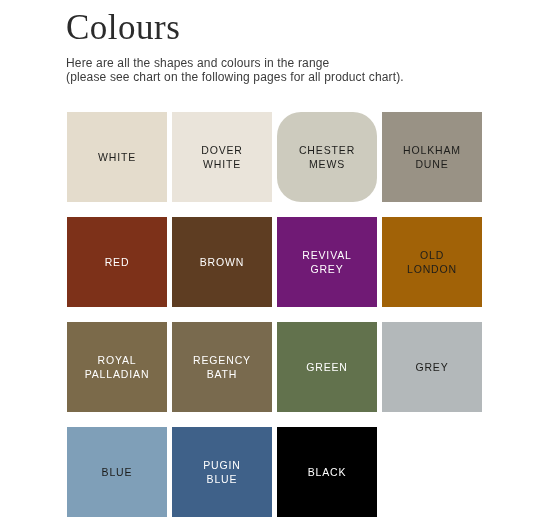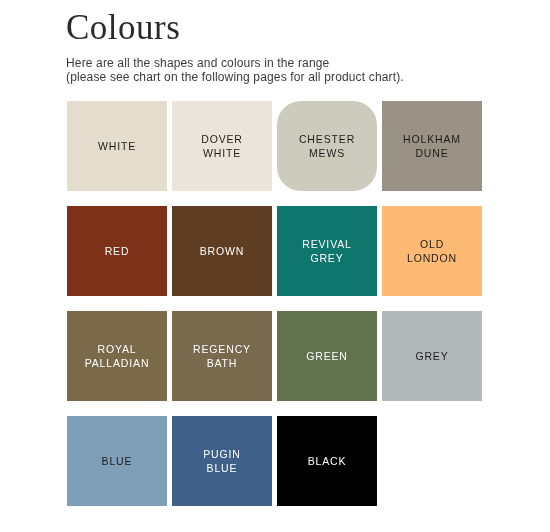--- a/index.html
+++ b/index.html
@@ -46,21 +46,21 @@
     line-height: 14px;
     color: #3b3b3b;
     letter-spacing: 0.15px;
     white-space: nowrap;
   }
 
   
   .swatch-grid {
     position: absolute;
     left: 67px;
-    top: 101px;
+    top: 112px;
     width: 415px;
     display: grid;
     grid-template-columns: repeat(4, 100px);
     grid-auto-rows: 90px;
     column-gap: 5px;
     row-gap: 15px;
   }
 
   .swatch {
     position: relative;
@@ -113,25 +113,25 @@
       <div class="swatch" style="background-color: rgb(153, 146, 133);">
         <span class="swatch-label label-dark">HOLKHAM
 DUNE</span>
       </div>
       <div class="swatch" style="background-color: rgb(125, 49, 25);">
         <span class="swatch-label label-light">RED</span>
       </div>
       <div class="swatch" style="background-color: rgb(94, 61, 34);">
         <span class="swatch-label label-light">BROWN</span>
       </div>
-      <div class="swatch" style="background-color: #0f766e; align-items: center;">
+      <div class="swatch" style="background-color: #701a75; align-items: center;">
         <span class="swatch-label label-light">REVIVAL
 GREY</span>
       </div>
-      <div class="swatch" style="background-color: #fdba74; align-items: center;">
+      <div class="swatch" style="background-color: #a16207; align-items: center;">
         <span class="swatch-label label-dark">OLD
 LONDON</span>
       </div>
       <div class="swatch" style="background-color: rgb(123, 106, 74);">
         <span class="swatch-label label-light">ROYAL
 PALLADIAN</span>
       </div>
       <div class="swatch" style="background-color: rgb(121, 106, 78);">
         <span class="swatch-label label-light">REGENCY
 BATH</span>

